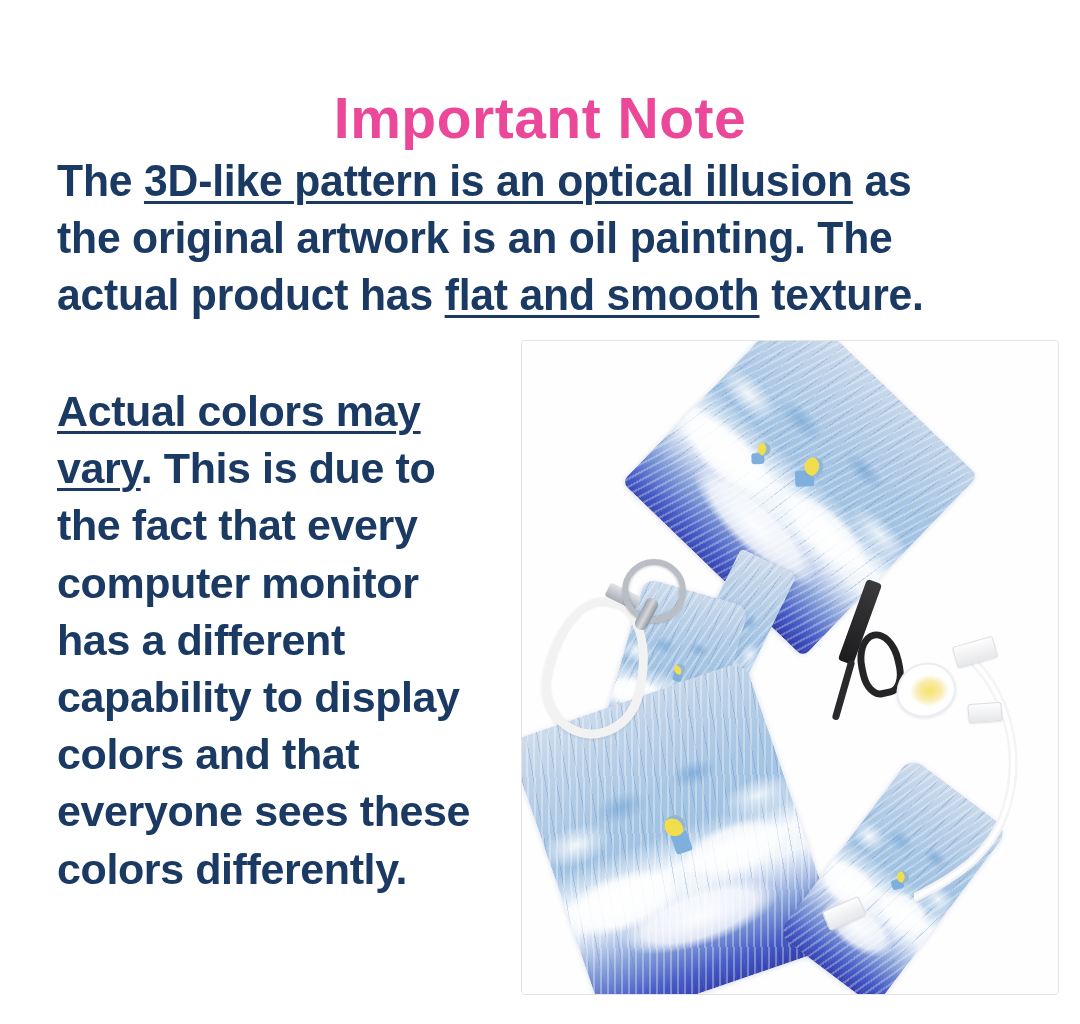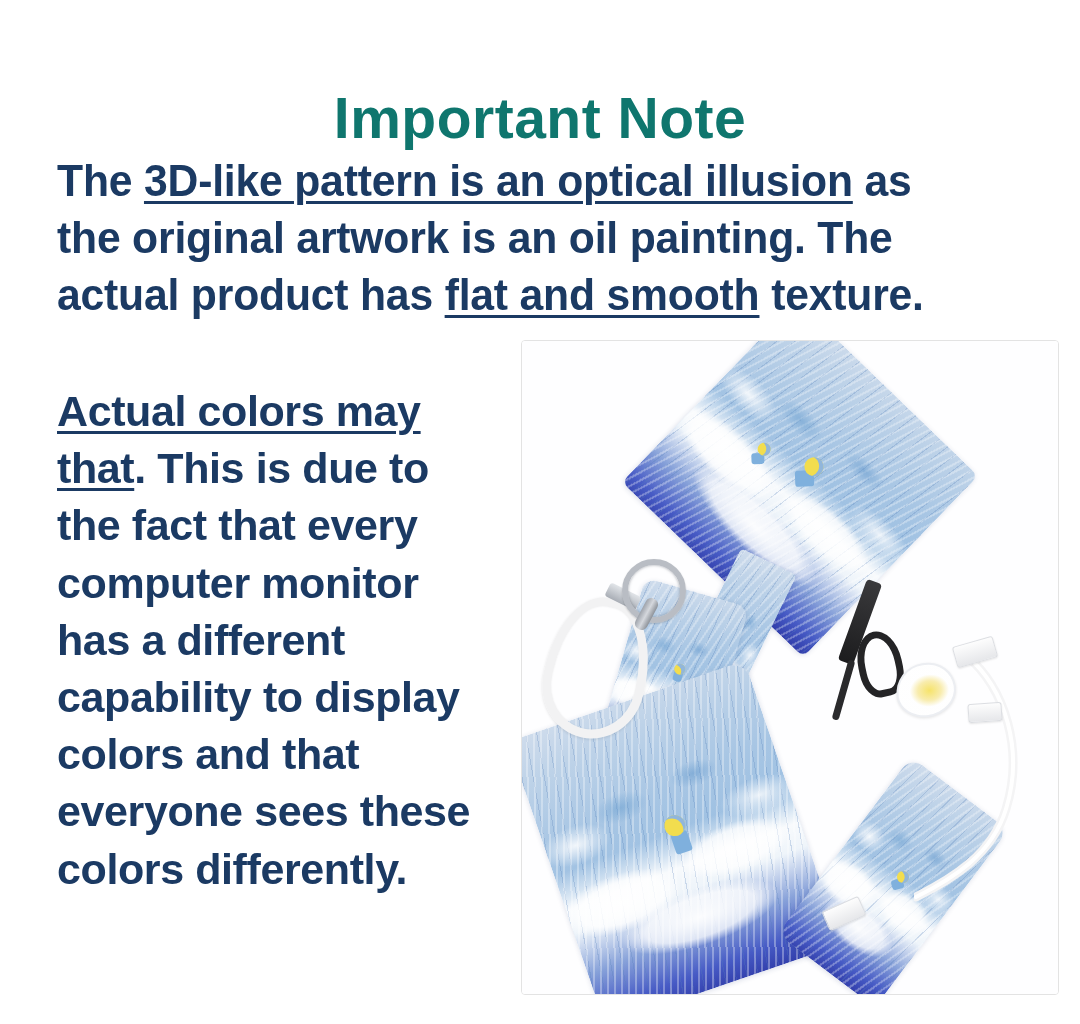--- a/index.html
+++ b/index.html
@@ -21,21 +21,21 @@
   .page-title {
     position: absolute;
     top: 48px;
     left: 0;
     width: 1080px;
     text-align: center;
     font-family: "Liberation Sans", sans-serif;
     font-weight: bold;
     font-size: 57px;
     letter-spacing: 0.5px;
-    color: #0f766e;
+    color: #ec4899;
     line-height: 1.15;
   }
 
   
   .note-para-top {
     position: absolute;
     top: 152px;
     left: 57px;
     width: 900px;
     font-family: "Liberation Sans Narrow", "Liberation Sans", sans-serif;
@@ -284,21 +284,21 @@
 </head>
 <body>
 
 <h1 class="page-title">Important Note</h1>
 
 <div class="note-para-top">
   <span>The </span><span class="u">3D-like pattern is an optical illusion</span><span> as the original artwork is an oil painting. The actual product has </span><span class="u">flat and smooth</span><span> texture.</span>
 </div>
 
 <div class="note-para-left">
-  <span class="u">Actual colors may that</span><span>. This is due to the fact that every computer monitor has a different capability to display colors and that everyone sees these colors differently.</span>
+  <span class="u">Actual colors may vary</span><span>. This is due to the fact that every computer monitor has a different capability to display colors and that everyone sees these colors differently.</span>
 </div>
 
 <div class="product-panel">
   <div class="product-stage">
 
     <div class="hw" id="wrist-strap"></div>
 
     <div class="painted" id="mousepad-diamond">
       <div class="moon-base" style="left:48%;top:45%;width:16px;height:19px;transform:rotate(44deg);"></div>
       <div class="moon" style="left:47%;top:39%;width:19px;height:19px;"></div>

